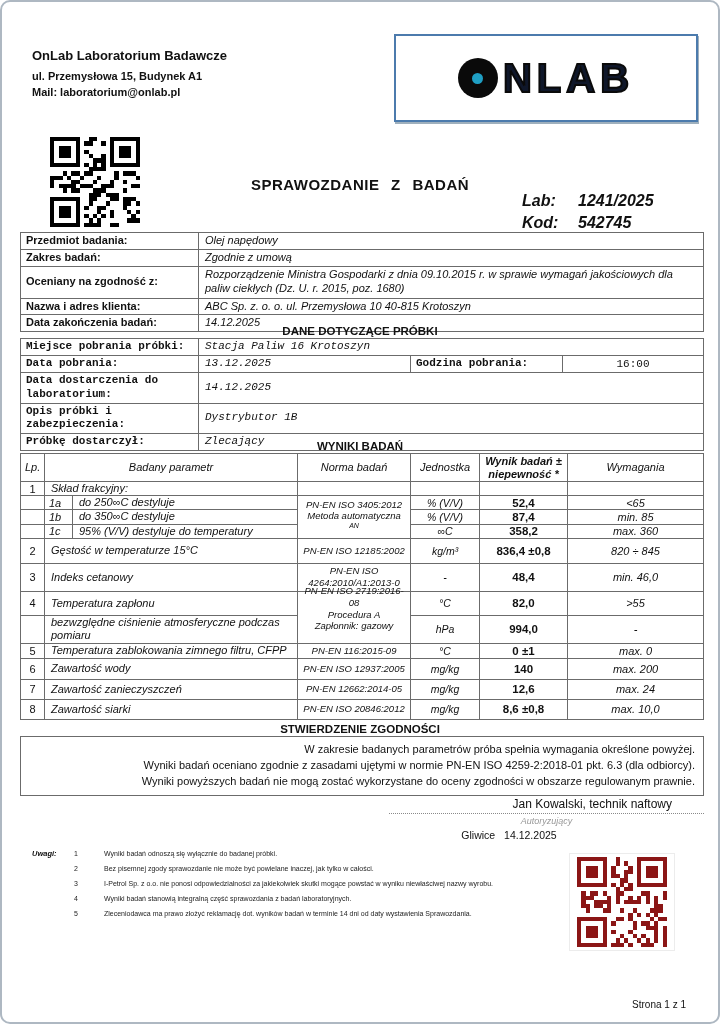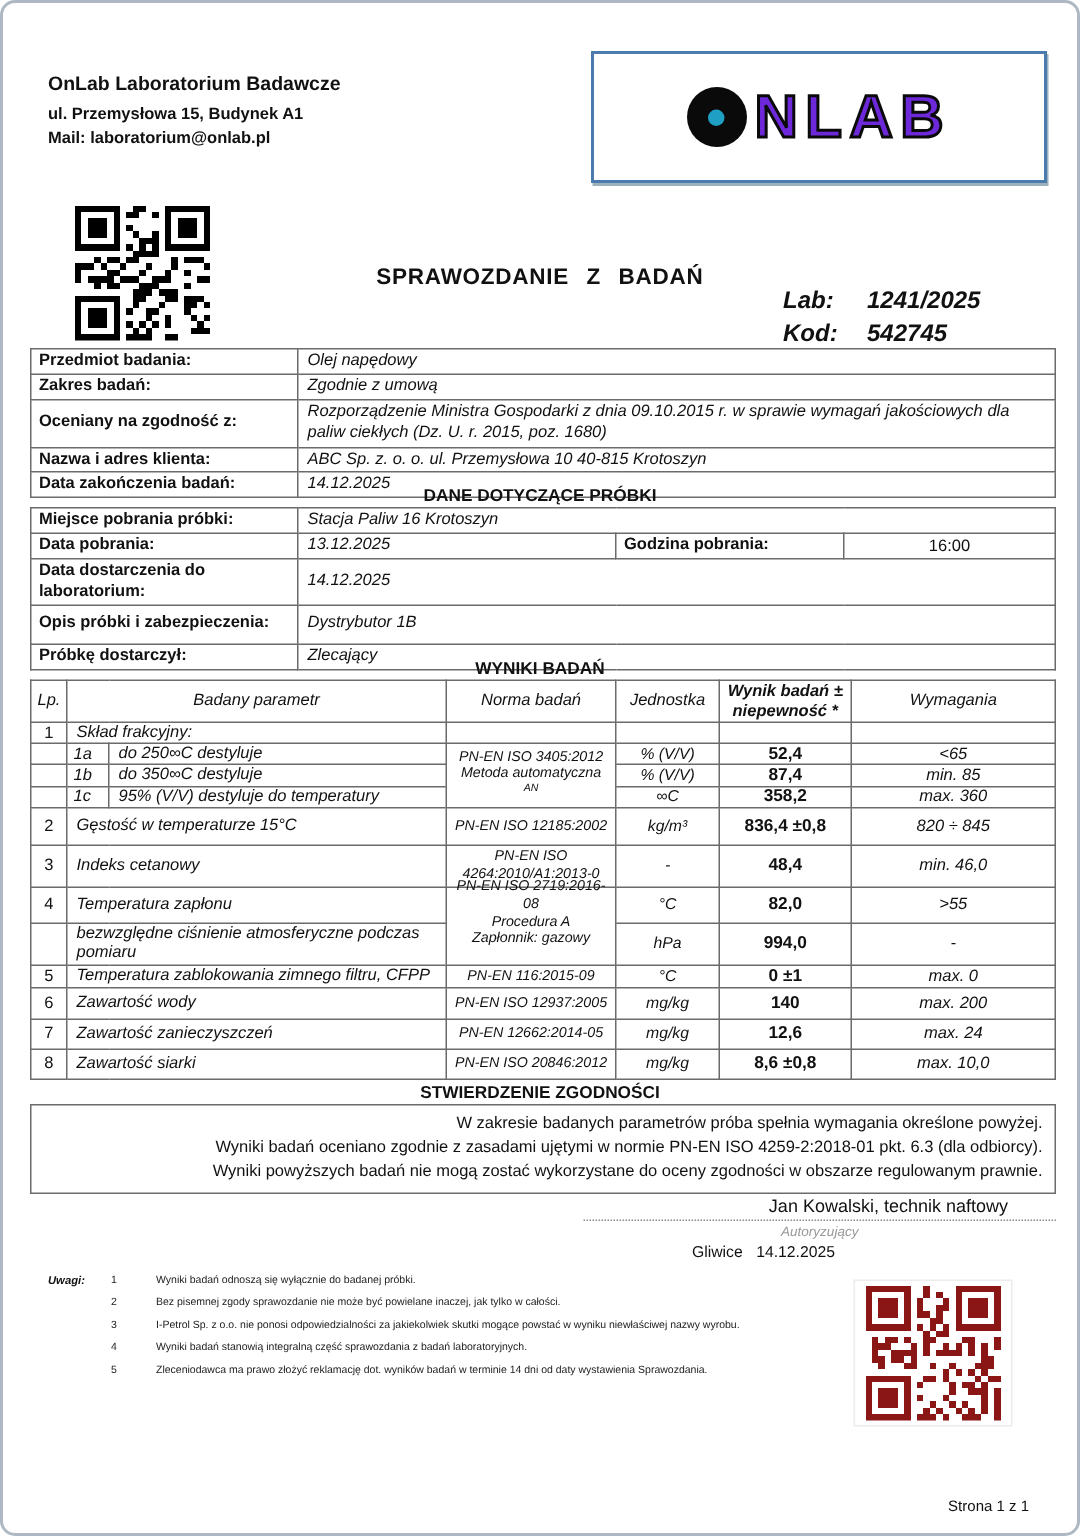--- a/index.html
+++ b/index.html
@@ -8,21 +8,21 @@
   #page { position:absolute; inset:0; border:2px solid #aeb8c2; border-radius:10px; background:#fff; }
 
   
   .company { position:absolute; left:30px; top:44px; line-height:1.5; }
   .company .name { font-size:13px; font-weight:bold; margin-bottom:2px; }
   .company .line { font-size:11px; font-weight:bold; }
   .logo-box { position:absolute; left:392px; top:32px; width:304px; height:88px; border:2px solid #4c7bad; box-shadow:1px 2px 0 #9fb0bd; display:flex; align-items:center; justify-content:center; background:#fff; }
   .logo-inner { display:flex; align-items:center; }
   .logo-o { width:40px; height:40px; background:#0a0a0a; border-radius:50%; display:flex; align-items:center; justify-content:center; margin-right:5px; }
   .logo-dot { width:11px; height:11px; border-radius:50%; background:#1f9fc4; }
-  .logo-letters { font-size:40px; font-weight:bold; letter-spacing:5px; color:#6d28d9; -webkit-text-stroke:2px #0a0a0a; line-height:1; }
+  .logo-letters { font-size:40px; font-weight:bold; letter-spacing:5px; color:#0f172a; -webkit-text-stroke:2px #0a0a0a; line-height:1; }
 
   
   svg.qr { fill:currentColor; shape-rendering:crispEdges; display:block; }
   .qr-top { position:absolute; left:40px; top:135px; width:106px; height:90px; color:#000; }
   .qr-bottom { position:absolute; left:568px; top:852px; width:104px; height:96px; color:#8b1616; background:#fff; padding:3px; box-shadow:0 0 0 1px #ececec; }
   .qr-top svg, .qr-bottom svg { width:100%; height:100%; }
 
   .title { position:absolute; top:174px; left:0; width:100%; text-align:center; font-size:15px; font-weight:bold; letter-spacing:.5px; word-spacing:7px; }
   .ids { position:absolute; left:520px; top:190px; font-size:16px; font-weight:bold;font-style:italic; }
   .ids .row { display:flex; margin-bottom:4px; }
@@ -38,21 +38,21 @@
   .t1 { position:absolute; left:18px; top:230px; width:684px; }
   .t1 tr { height:16px; }
   .t1 tr.tall { height:32px; }
 
   .sec-h { position:absolute; left:0; width:100%; text-align:center; font-size:11.5px; font-weight:bold; }
   .h-dane { top:323px; }
   .h-wyniki { top:438px; }
   .h-stw { top:721px; }
 
   .t2 { position:absolute; left:18px; top:336px; width:684px; }
-  .t2 tr { height:17px; }
+  .t2 tr { height:17px;font-family:Liberation Mono, monospace; }
   .t2 tr.tall { height:30px; }
   .t2 tr.med { height:26px; }
   .t2 .time { text-align:center; font-size:11px; }
 
   
   .t3 { position:absolute; left:18px; top:451px; width:684px; }
   .t3 td { padding:0 4px; }
   .t3 .hdr td { font-style:italic; font-size:11px; text-align:center; line-height:1.15; height:28px; }
   .t3 .hdr .bh { font-weight:bold; }
   .t3 .lp { text-align:center; font-size:11px; }

